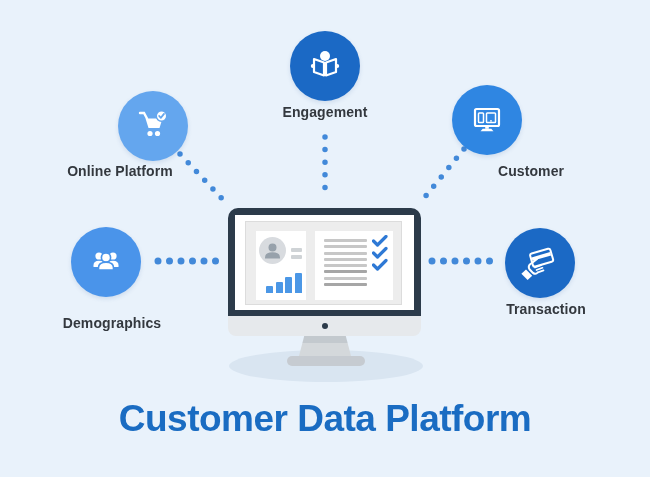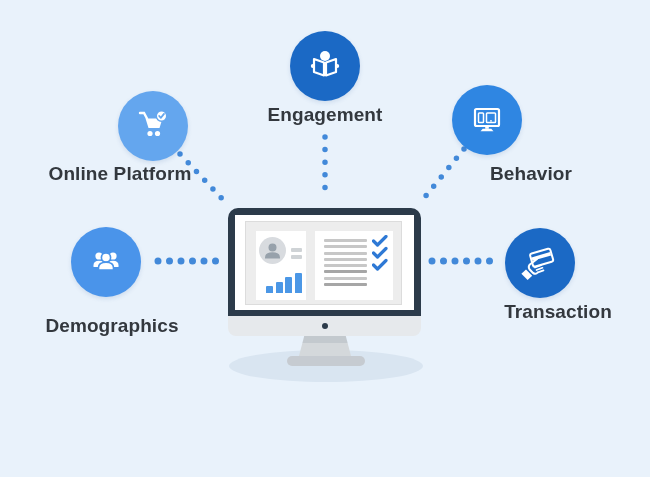--- a/index.html
+++ b/index.html
@@ -13,32 +13,32 @@
   
   .node{position:absolute;}
   .bubble{
     position:absolute;width:70px;height:70px;border-radius:50%;
     display:flex;align-items:center;justify-content:center;
     box-shadow:0 2px 4px rgba(60,100,160,.15);
   }
   .bubble svg{display:block;}
   .nlabel{
     position:absolute;width:180px;text-align:center;
-    font-size:19px;font-weight:bold;color:#33383e;letter-spacing:.1px;
+    font-size:14px;font-weight:bold;color:#33383e;letter-spacing:.1px;
   }
   #bubble-engagement{left:290px;top:31px;}
   #label-engagement{left:235px;top:104px;}
   #bubble-online{left:118px;top:91px;}
   #label-online{left:30px;top:163px;}
   #bubble-devices{left:452px;top:85px;}
   #label-devices{left:441px;top:163px;}
   #bubble-demographics{left:71px;top:227px;}
   #label-demographics{left:22px;top:315px;}
   #bubble-transaction{left:505px;top:228px;}
-  #label-transaction{left:468px;top:301px;}
+  #label-transaction{left:456px;top:301px;}
 
   
   .shadow{
     position:absolute;left:229px;top:350px;width:194px;height:32px;
     border-radius:50%;background:#d9e5f1;
   }
   .bezel{
     position:absolute;left:228px;top:208px;width:193px;height:108px;
     background:#2c3b4a;border-radius:10px 10px 0 0;
   }
@@ -136,21 +136,21 @@
     <div class="bubble" id="bubble-devices" style="background: rgb(47, 134, 226); color: rgb(47, 134, 226);">
       <svg width="40" height="40" viewBox="0 0 40 40">
         <rect x="8" y="9" width="24" height="17" rx="1.5" fill="none" stroke="#fff" stroke-width="2.2"></rect>
         <rect x="11.5" y="13" width="5" height="9.5" rx="0.8" fill="none" stroke="#fff" stroke-width="1.5"></rect>
         <rect x="19.5" y="13" width="9" height="9.5" rx="0.8" fill="none" stroke="#fff" stroke-width="1.5"></rect>
         <circle cx="24" cy="20.8" r="0.9" fill="#fff"></circle>
         <rect x="18.2" y="26" width="3.6" height="2.8" fill="#fff"></rect>
         <path d="M13.5 31.2 h13 l-2.2 -2.4 h-8.6 Z" fill="#fff"></path>
       </svg>
     </div>
-    <div class="nlabel" id="label-devices">Behavior</div>
+    <div class="nlabel" id="label-devices">Customer</div>
   </div>
 
   <div class="node">
     <div class="bubble" id="bubble-demographics" style="background: rgb(74, 148, 234); color: rgb(74, 148, 234);">
       <svg width="40" height="40" viewBox="0 0 40 40">
         <circle cx="13" cy="14" r="3.6" fill="#fff"></circle>
         <path d="M7.5 25 v-1.8 q0-4.5 5.5-4.5 t5.5 4.5 V25 Z" fill="#fff"></path>
         <circle cx="27" cy="14" r="3.6" fill="#fff"></circle>
         <path d="M21.5 25 v-1.8 q0-4.5 5.5-4.5 t5.5 4.5 V25 Z" fill="#fff"></path>
         <circle cx="20" cy="15.5" r="4.6" fill="#fff" stroke="currentColor" stroke-width="1.6"></circle>
@@ -214,13 +214,14 @@
         </svg>
       </div>
     </div>
   </div>
   <div class="chin">
     <div class="cam"></div>
   </div>
   <div class="neck"></div>
   <div class="base"></div>
 
+  <div class="title">Customer Data Platform</div>
 </div>
 
 </body></html>

